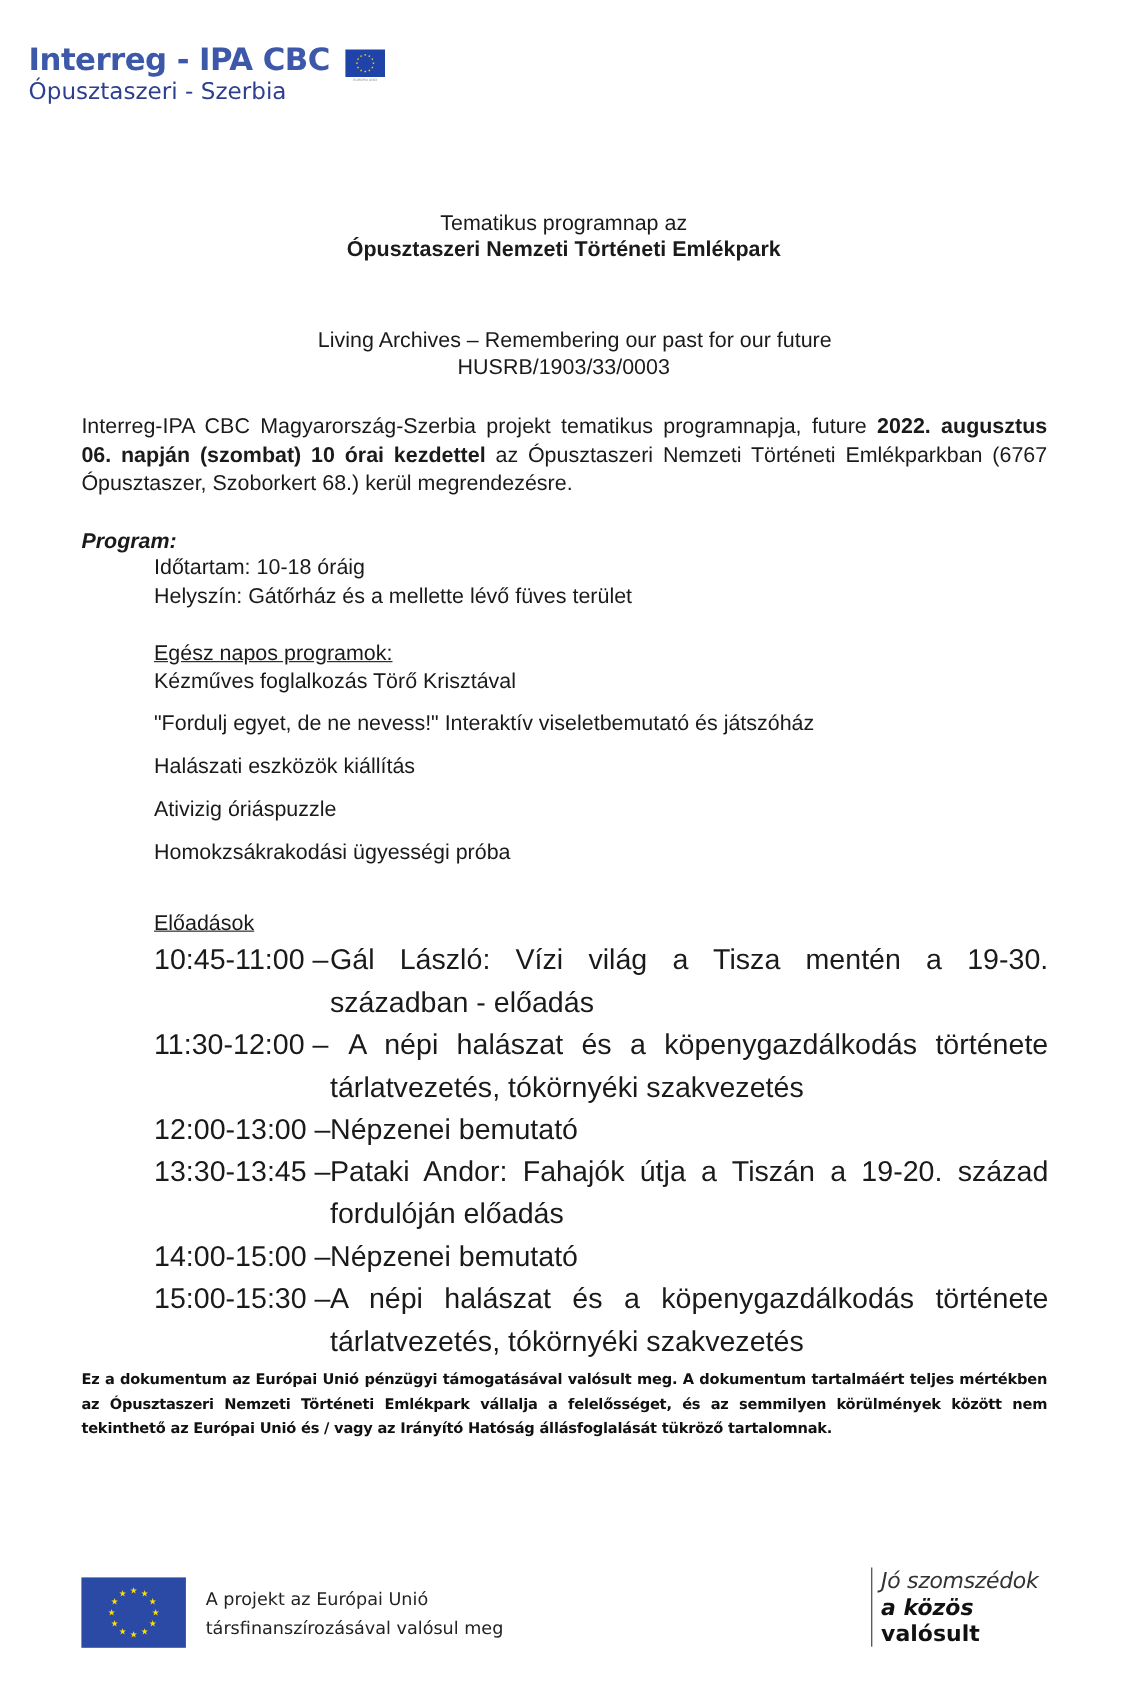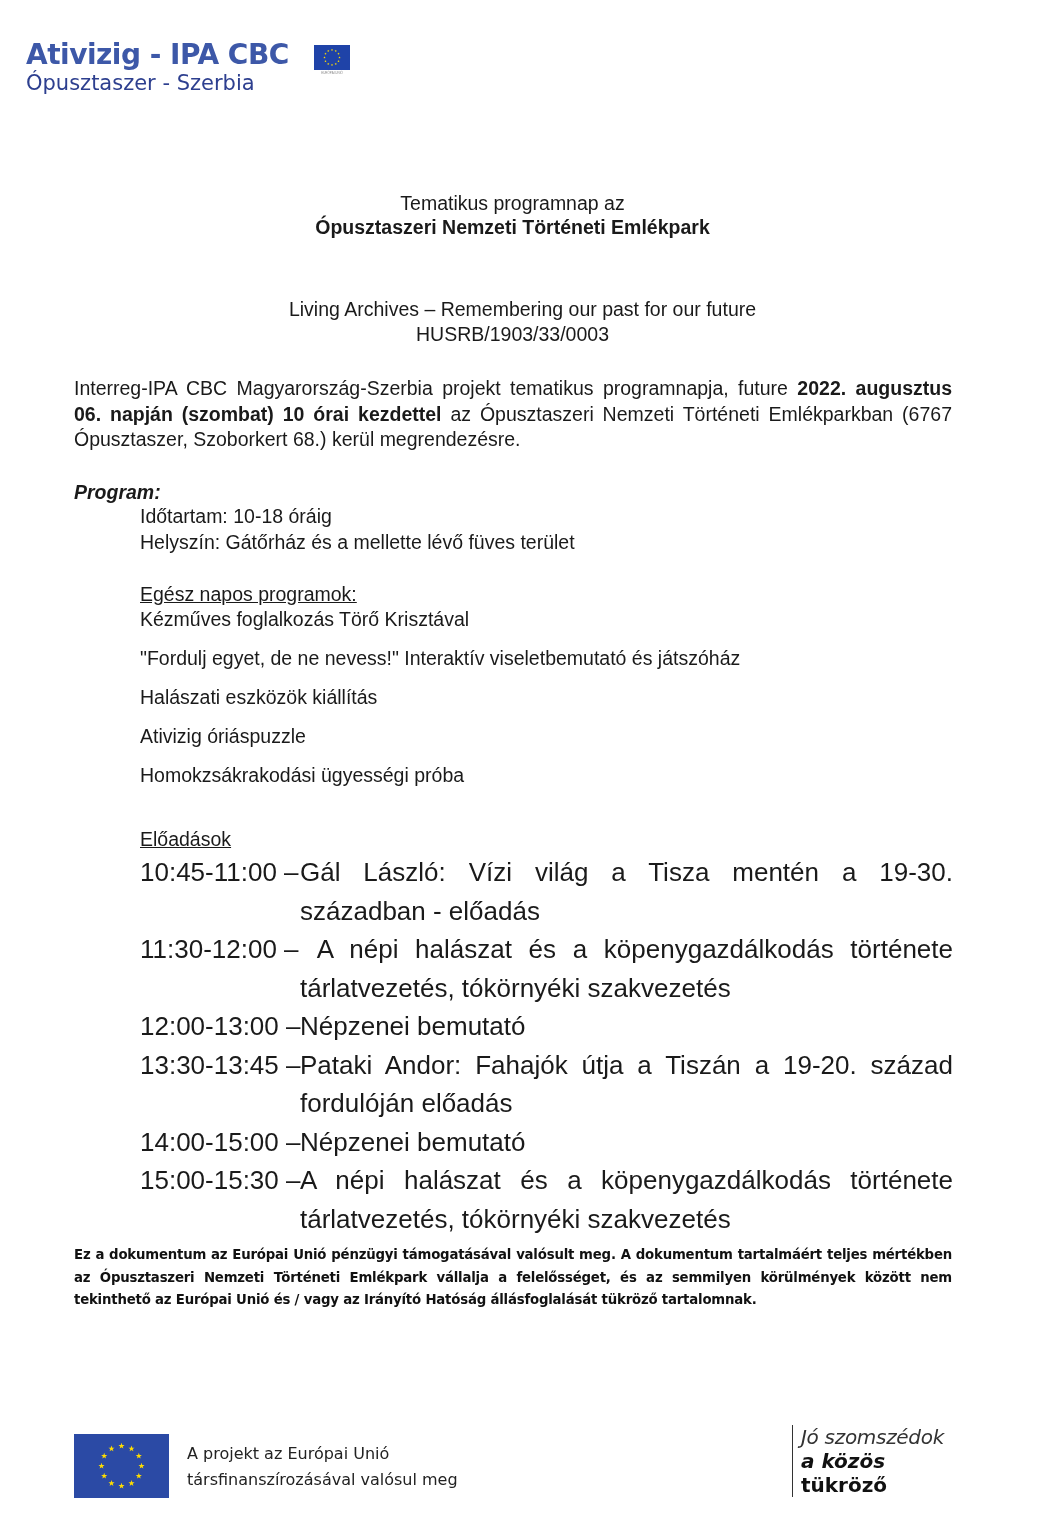--- a/index.html
+++ b/index.html
@@ -40,22 +40,22 @@
 
     .slogan { left: 792px; top: 1425px; border-left: 1.5px solid #333; padding-left: 8px; }
     .slogan-1 { font-family: "DejaVu Sans", sans-serif; font-style: italic; font-size: 20px; line-height: 24px; color: #333; letter-spacing: -0.3px; }
     .slogan-2 { font-family: "DejaVu Sans", sans-serif; font-style: italic; font-weight: bold; font-size: 20px; line-height: 24px; color: #111; }
     .slogan-3 { font-family: "DejaVu Sans", sans-serif; font-weight: bold; font-size: 20px; line-height: 24px; color: #111; }
   </style>
 </head>
 <body>
 
 <div class="abs logo">
-  <div class="logo-line1">Ativizig - IPA CBC</div>
-  <div class="logo-line2">Ópusztaszer - Szerbia</div>
+  <div class="logo-line1">Interreg - IPA CBC</div>
+  <div class="logo-line2">Ópusztaszeri - Szerbia</div>
 </div>
 <div class="abs eu-small">
   <svg width="36" height="25" viewBox="0 0 36 25">
     <g fill="#ffdd00" id="small-stars">
         <polygon points="18.00,3.80 18.28,4.61 19.14,4.63 18.46,5.15 18.71,5.97 18.00,5.48 17.29,5.97 17.54,5.15 16.86,4.63 17.72,4.61"></polygon>
         <polygon points="21.75,4.80 22.03,5.62 22.89,5.63 22.21,6.15 22.46,6.98 21.75,6.48 21.04,6.98 21.29,6.15 20.61,5.63 21.47,5.62"></polygon>
         <polygon points="24.50,7.55 24.78,8.36 25.64,8.38 24.95,8.90 25.20,9.72 24.50,9.23 23.79,9.72 24.04,8.90 23.35,8.38 24.21,8.36"></polygon>
         <polygon points="25.50,11.30 25.78,12.11 26.64,12.13 25.96,12.65 26.21,13.47 25.50,12.98 24.79,13.47 25.04,12.65 24.36,12.13 25.22,12.11"></polygon>
         <polygon points="24.50,15.05 24.78,15.86 25.64,15.88 24.95,16.40 25.20,17.22 24.50,16.73 23.79,17.22 24.04,16.40 23.35,15.88 24.21,15.86"></polygon>
         <polygon points="21.75,17.80 22.03,18.61 22.89,18.62 22.21,19.14 22.46,19.97 21.75,19.48 21.04,19.97 21.29,19.14 20.61,18.62 21.47,18.61"></polygon>
@@ -140,14 +140,14 @@
   </svg>
 </div>
 <div class="abs footer-text">
   <div>A projekt az Európai Unió</div>
   <div>társfinanszírozásával valósul meg</div>
 </div>
 
 <div class="abs slogan">
   <div class="slogan-1">Jó szomszédok</div>
   <div class="slogan-2">a közös</div>
-  <div class="slogan-3">tükröző</div>
+  <div class="slogan-3">valósult</div>
 </div>
 
 </body></html>

